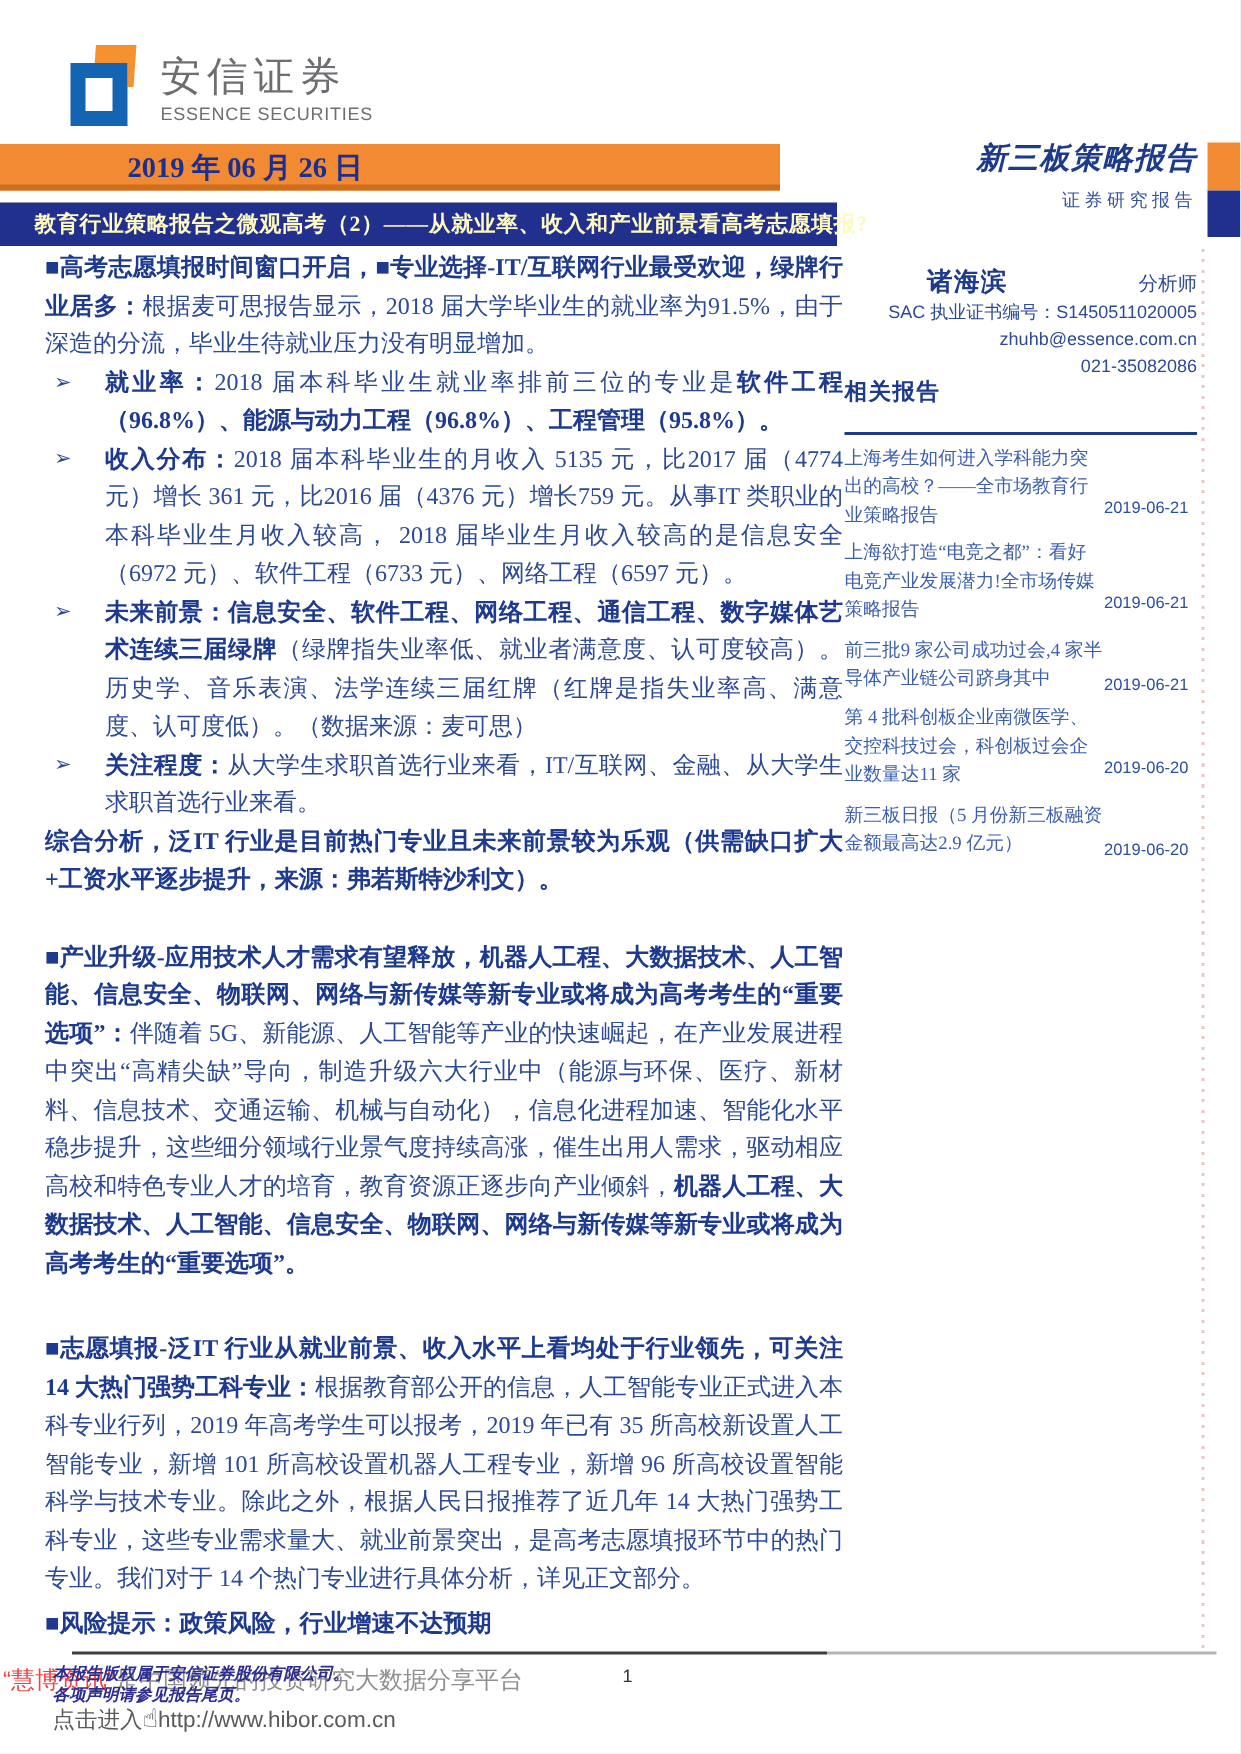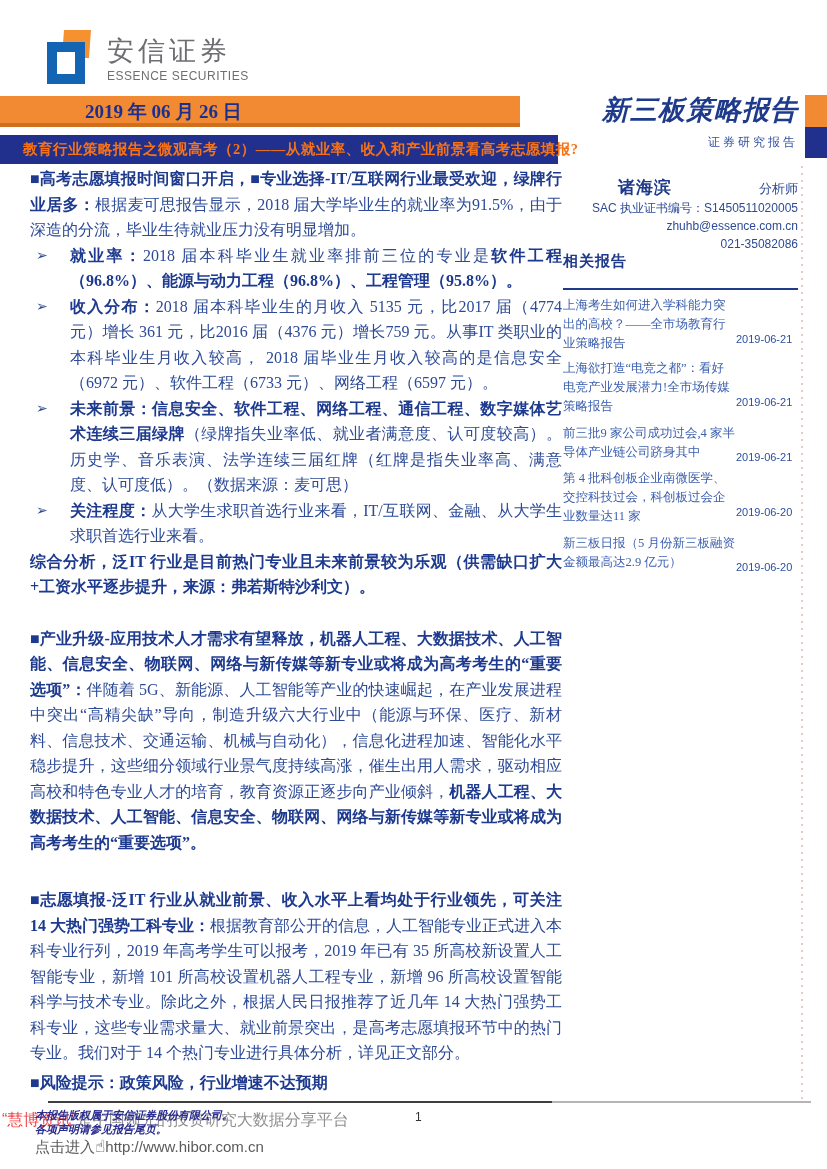--- a/index.html
+++ b/index.html
@@ -14,26 +14,26 @@
   .logo-mark { position:relative; width:50px; height:56px; }
   .logo-orange { position:absolute; left:18px; top:0; width:27px; height:28px; background:#f5912f; transform:skewX(-4deg); }
   .logo-blue { position:absolute; left:2px; top:12px; width:38px; height:42px; border:10px solid #1464b4; background:#ffffff; }
   .logo-text { margin-left:12px; }
   .logo-cn { font-size:27px; color:#6d6e71; letter-spacing:4px; font-family:"Liberation Sans","DejaVu Sans",sans-serif; }
   .logo-en { font-size:12px; color:#6d6e71; letter-spacing:0.5px; font-family:"Liberation Sans","DejaVu Sans",sans-serif; }
   
   .banner-orange { position:absolute; left:0; top:96px; width:520px; height:31px; background:#f18a32; border-bottom:4px solid #cf6e1c; }
   .banner-date { position:absolute; left:85px; top:99px; font-size:19px; font-weight:bold; color:#1b2f8e; }
   .banner-navy { position:absolute; left:0; top:135px; width:558px; height:29px; background:#20308c; display:flex; align-items:center; }
-  .banner-title { padding-left:23px; font-size:14.5px; font-weight:bold; color:#f97316; letter-spacing:0.5px; white-space:nowrap; }
+  .banner-title { padding-left:23px; font-size:14.5px; font-weight:bold; color:#fef9c3; letter-spacing:0.5px; white-space:nowrap; }
   .edge-orange { position:absolute; left:805px; top:95px; width:22px; height:32px; background:#f18a32; }
   .edge-navy { position:absolute; left:805px; top:127px; width:22px; height:31px; background:#20308c; }
   
   .masthead { position:absolute; left:560px; top:92px; width:238px; text-align:right; }
-  .masthead-type { font-size:27px; font-weight:bold; font-style:italic; color:#1e3a8a; letter-spacing:1px; }
+  .masthead-type { font-size:20px; font-weight:bold; font-style:italic; color:#1e3a8a; letter-spacing:1px; }
   .masthead-sub { margin-top:6px; font-size:12px; color:#33519e; letter-spacing:3px; }
   
   .analyst { position:absolute; left:563px; top:176px; width:235px; color:#2c4a96; }
   .analyst-row1 { display:flex; align-items:baseline; padding-left:55px;gap:24px; }
   .analyst-name { font-size:17px; font-weight:bold; color:#1e3a8a; letter-spacing:1px; }
   .analyst-role { margin-left:auto; font-size:13px; }
   .analyst-line { text-align:right; font-size:12px; line-height:18px; color:#2c4a96; font-family:"Liberation Sans","DejaVu Sans",sans-serif; }
   
   .related { position:absolute; left:563px; top:252px; width:235px; }
   .related-heading { font-size:15px; font-weight:bold; color:#1e3a8a; padding-bottom:17px; border-bottom:2px solid #1e3a8a; letter-spacing:1px; }

